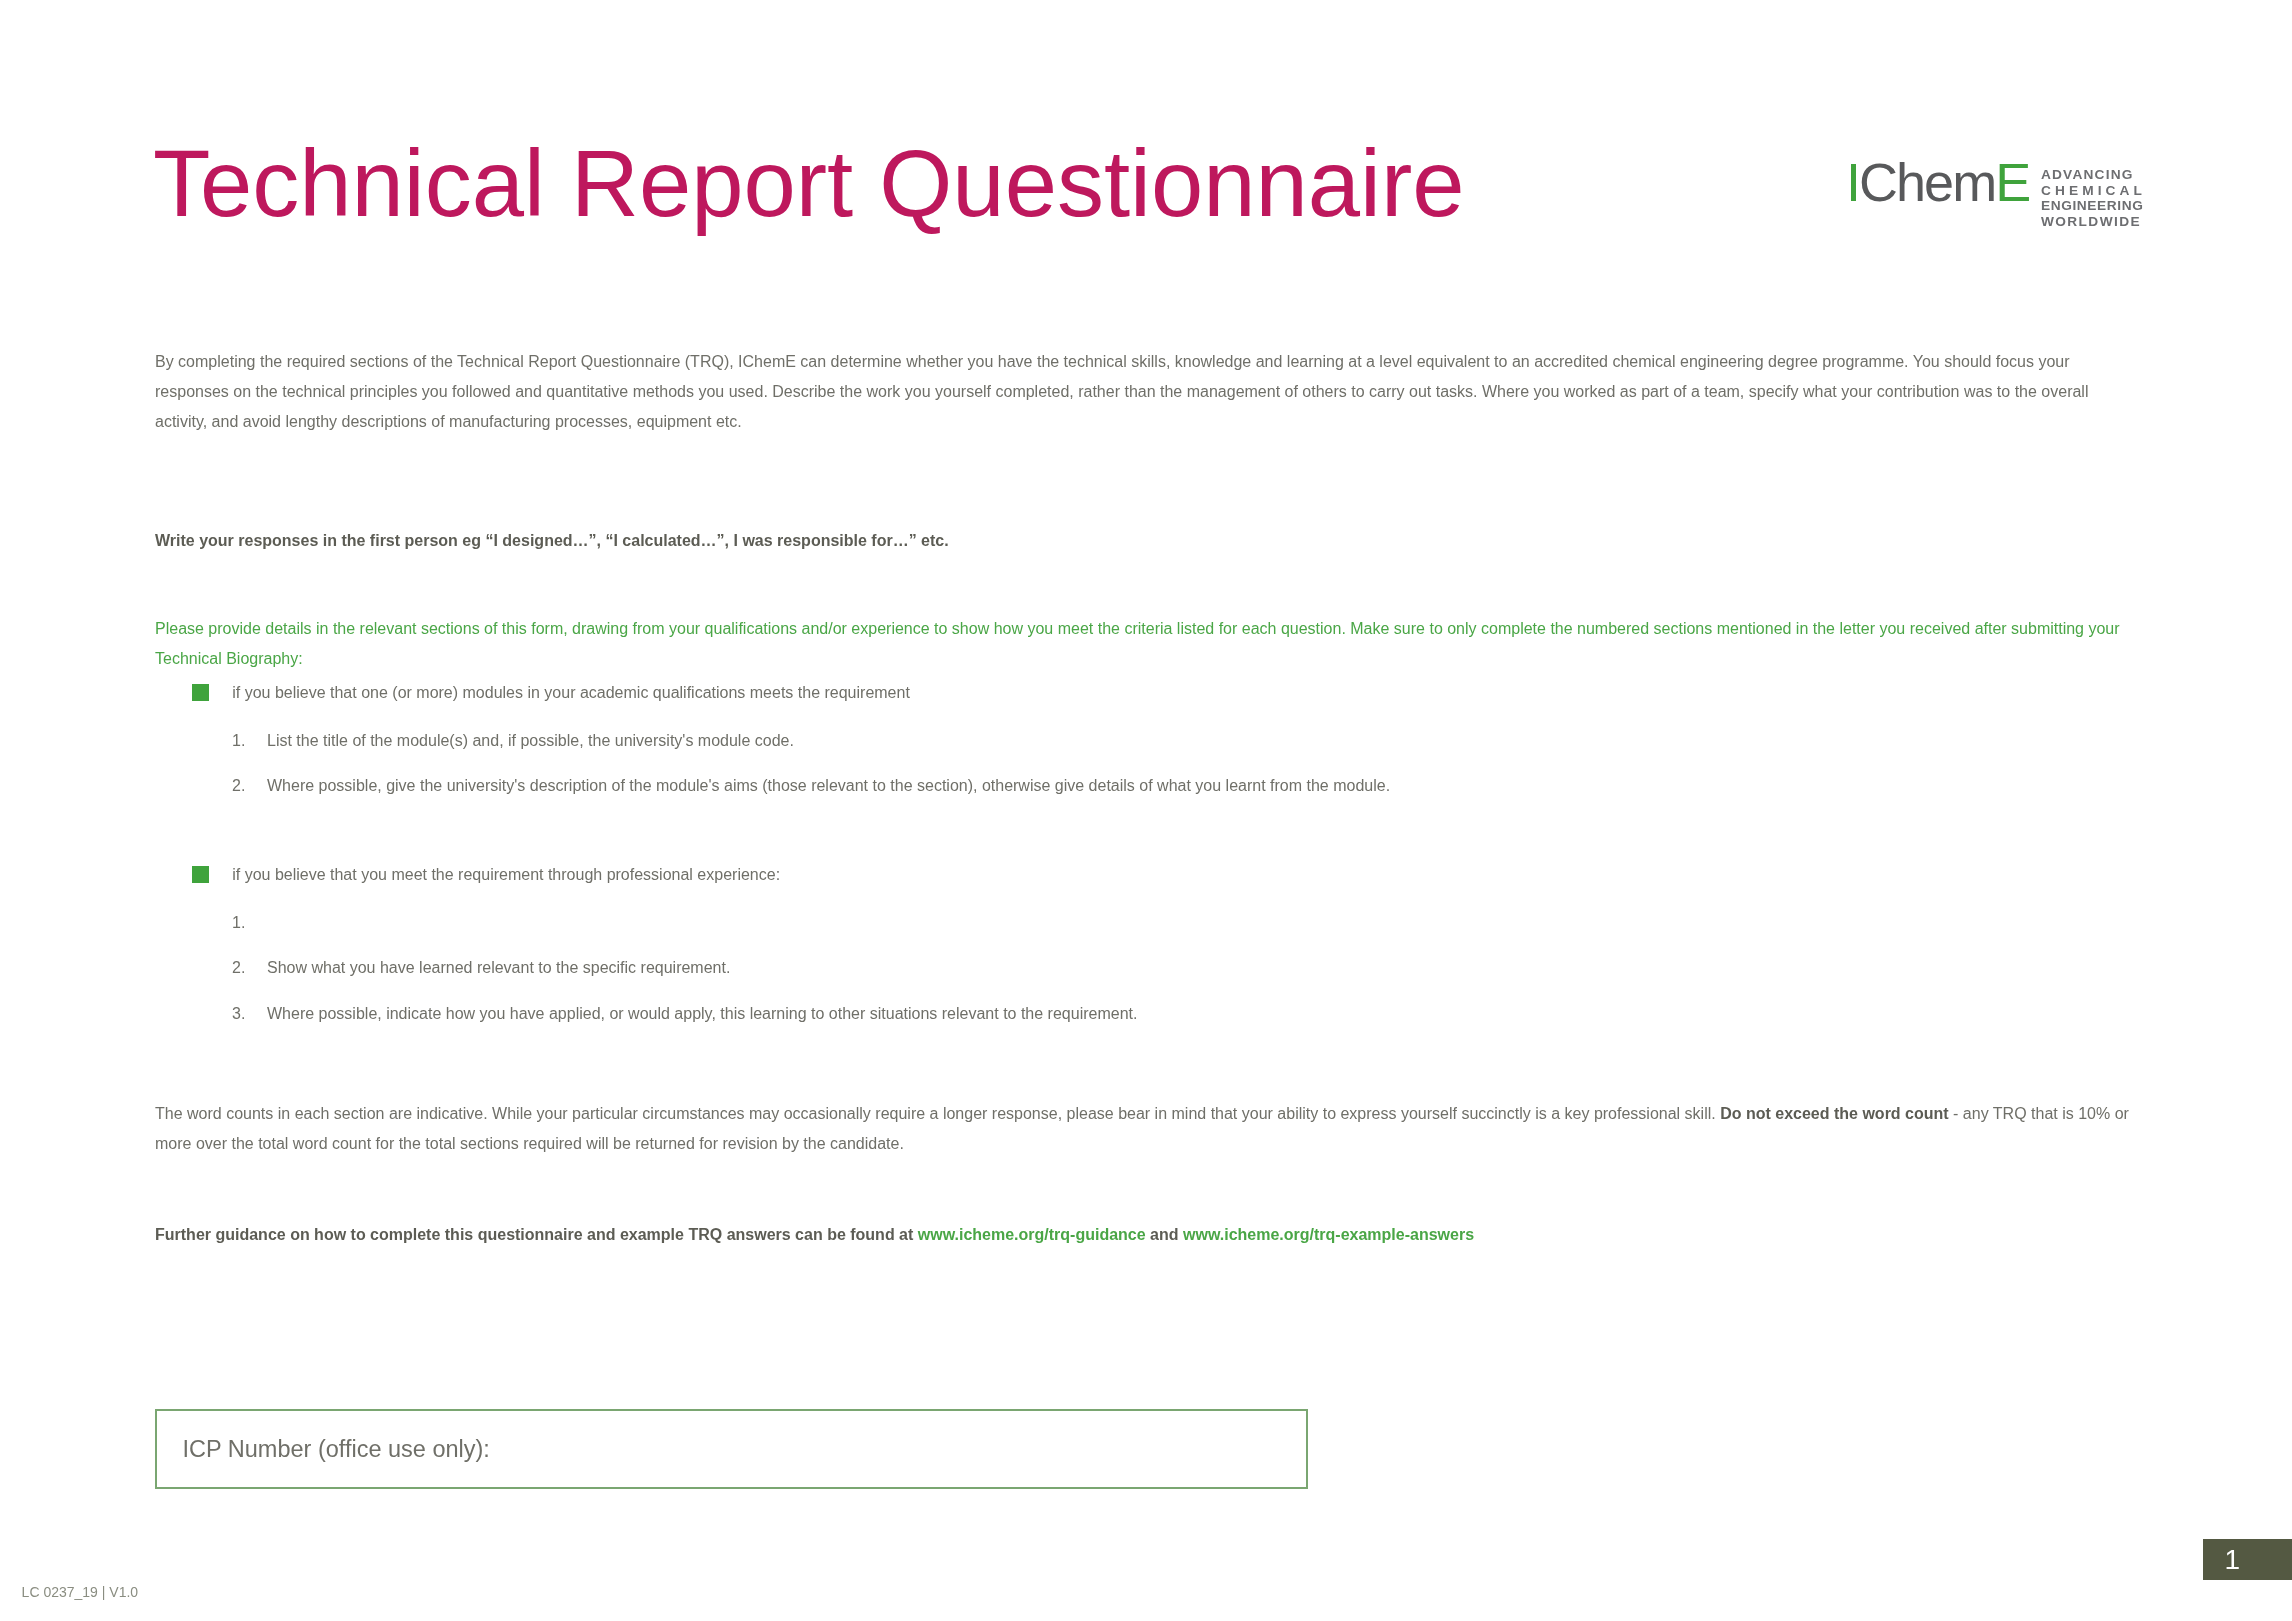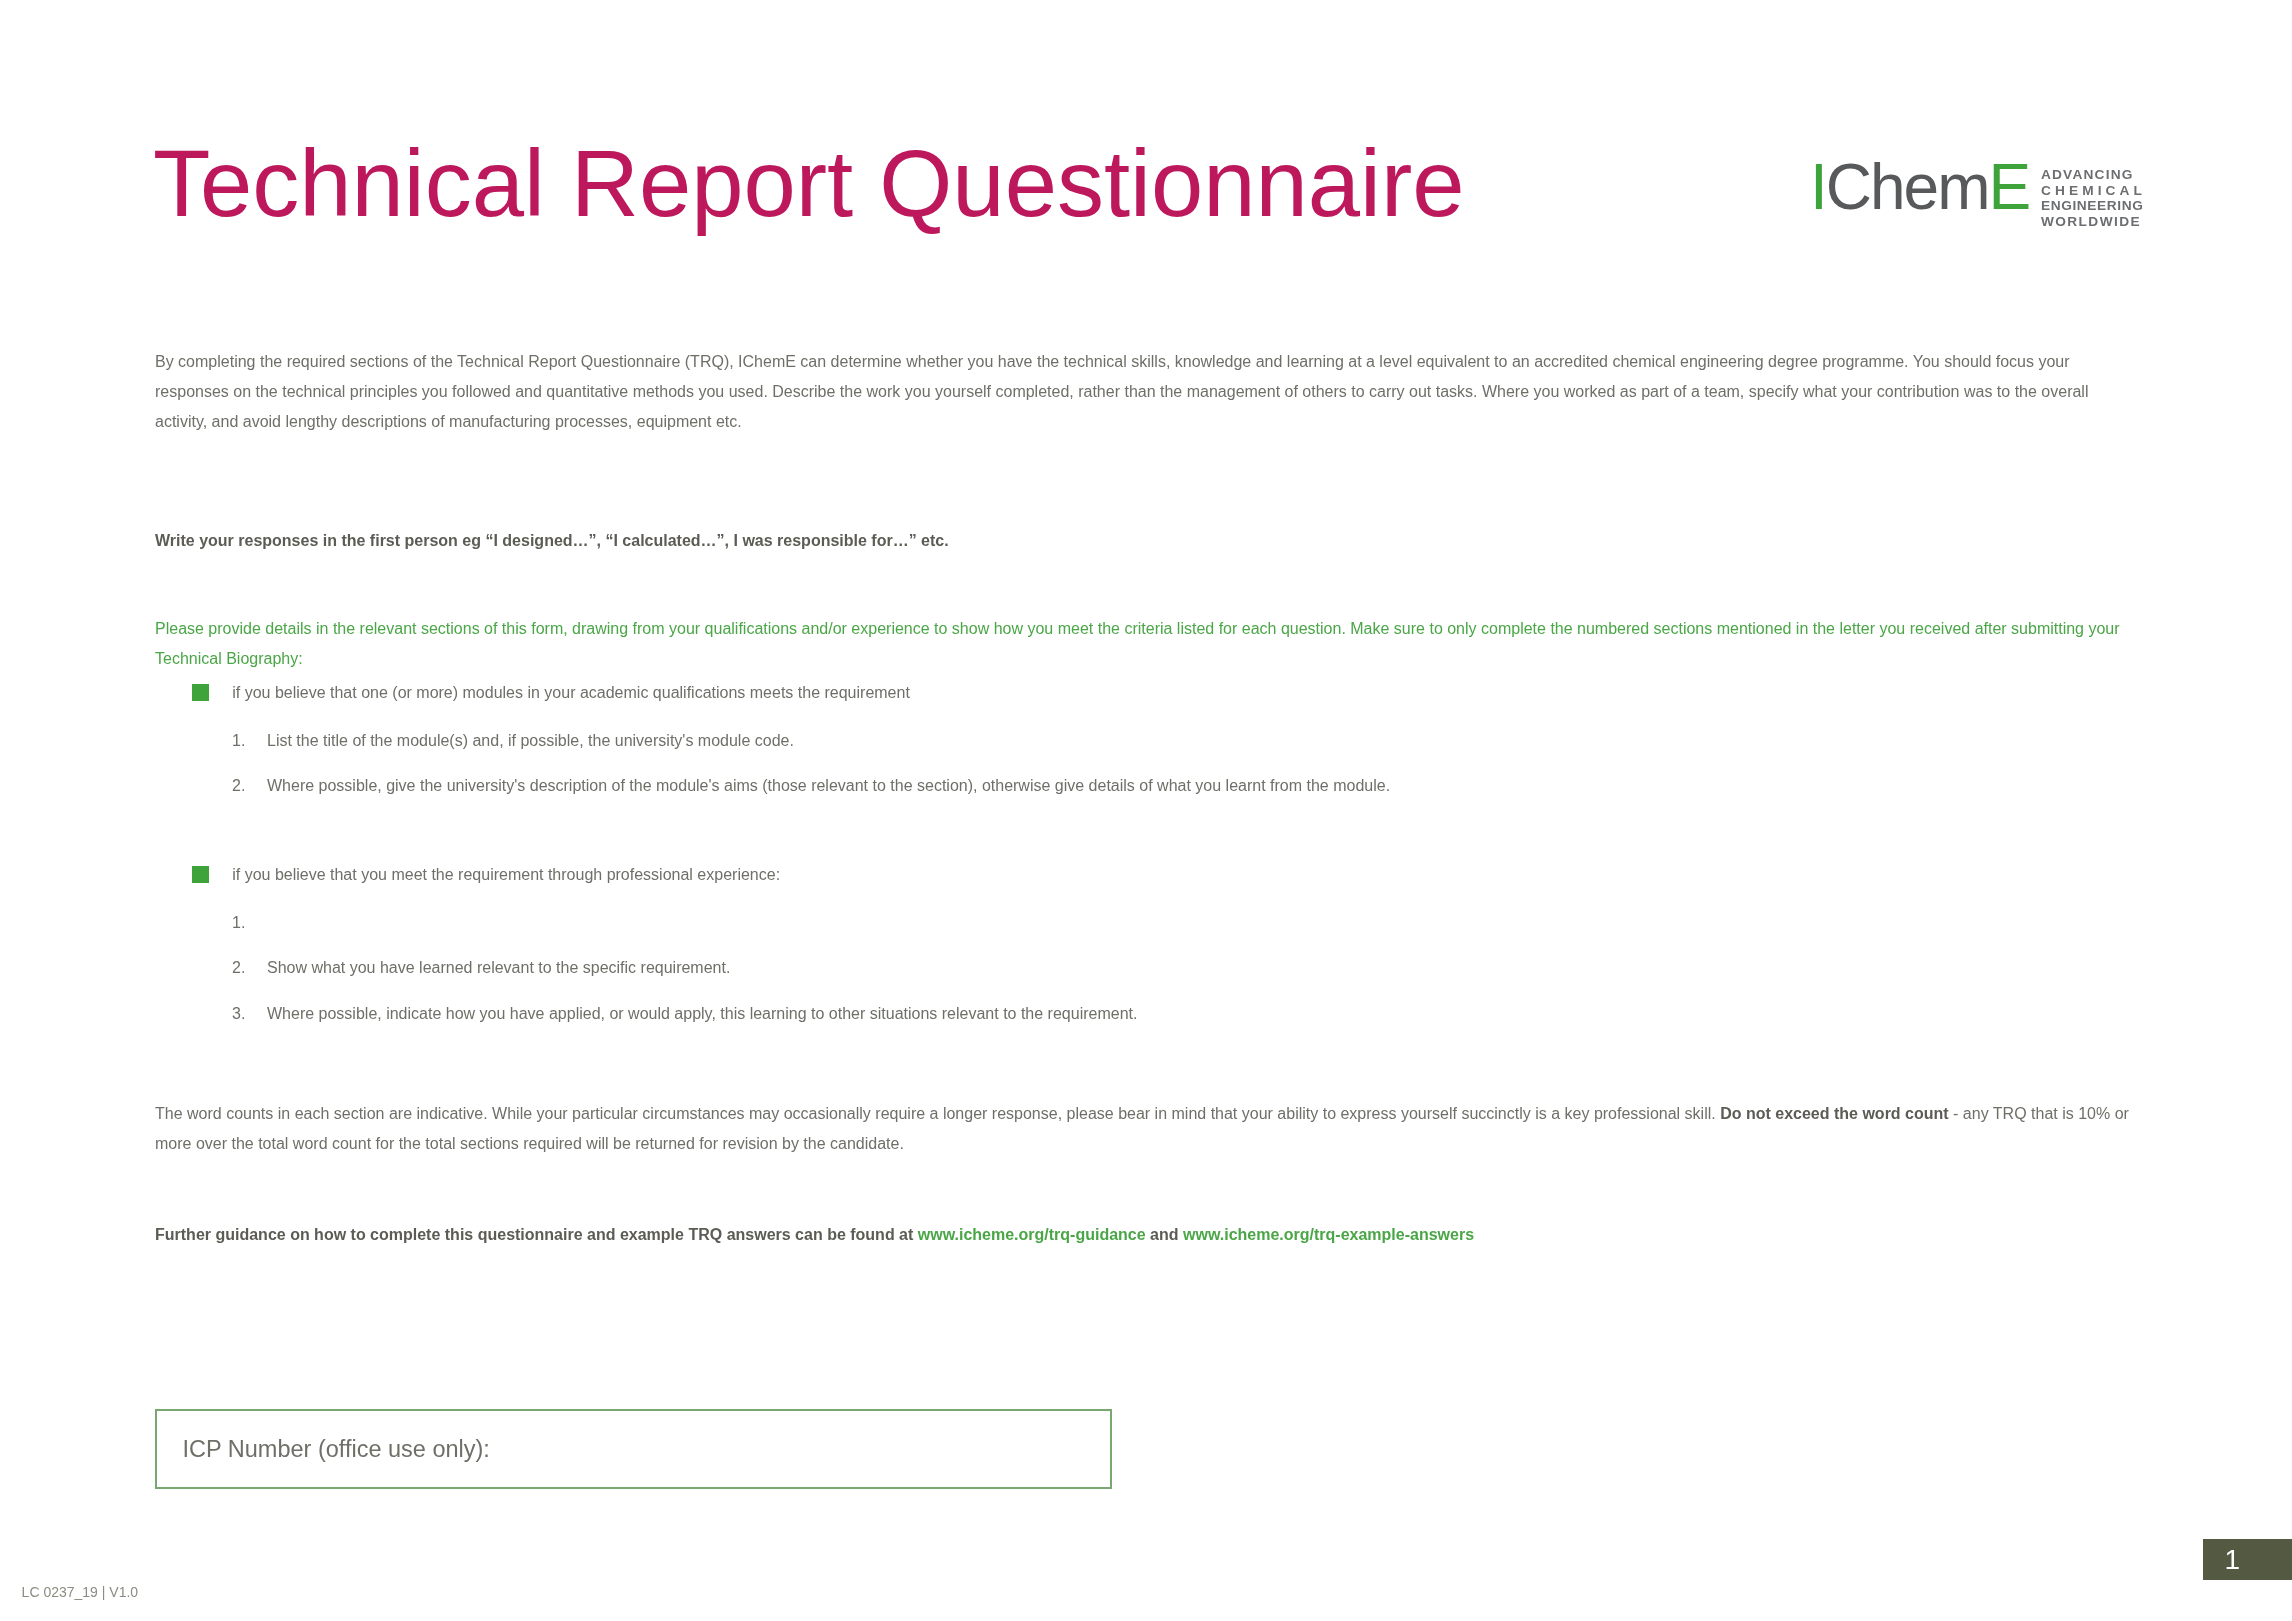--- a/index.html
+++ b/index.html
@@ -9,21 +9,21 @@
   }
   .page{position:absolute;inset:0;}
 
   
   .title{
     position:absolute;left:153px;top:135px;margin:0;
     font-size:94px;font-weight:300;letter-spacing:0px;line-height:1.05;
     color:#be185d;white-space:nowrap;
   }
   .logo{position:absolute;top:157px;right:147px;display:flex;align-items:flex-start;}
-  .logo-word{font-size:64px;font-weight:300;line-height:0.95;letter-spacing:-2px;white-space:nowrap;}
+  .logo-word{font-size:54px;font-weight:300;line-height:0.95;letter-spacing:-2px;white-space:nowrap;}
   .logo-word .grn{color:#3fa33c;}
   .logo-word .gry{color:#58595b;}
   .logo-tagline{margin-left:11.8px;margin-top:9.8px;display:flex;flex-direction:column;}
   .logo-tagline span{
     font-size:13.7px;font-weight:700;color:#6d6e71;line-height:15.7px;white-space:nowrap;
   }
   .tag-1{letter-spacing:1.2px;}
   .tag-2{letter-spacing:4.1px;}
   .tag-3{letter-spacing:0.6px;}
   .tag-4{letter-spacing:1.4px;}
@@ -49,21 +49,21 @@
   .bg2 .ol-row.first{margin-top:17.6px;}
 
   .wc{top:1083px;width:1975px;}
   .wc b, .guidance b{font-weight:700;color:#5c5c54;}
 
   .guidance{top:1204px;width:1975px;font-weight:700;color:#5c5c54;}
   a.lnk{color:#4aa646;text-decoration:none;font-weight:700;cursor:pointer;}
 
   
   .icp-box{
-    position:absolute;left:155px;top:1409px;width:957px;height:80px;
+    position:absolute;left:155px;top:1409px;width:1153px;height:80px;
     border:2px solid #7aa671;box-sizing:border-box;
     display:flex;align-items:center;padding-left:25.5px;background:#fff;
   }
   .icp-box .lbl{font-size:23.5px;color:#6f6f68;}
 
   
   .footer-note{
     position:absolute;left:0;right:0;top:1552px;text-align:center;
     font-size:24.5px;color:#6f6f68;
   }

